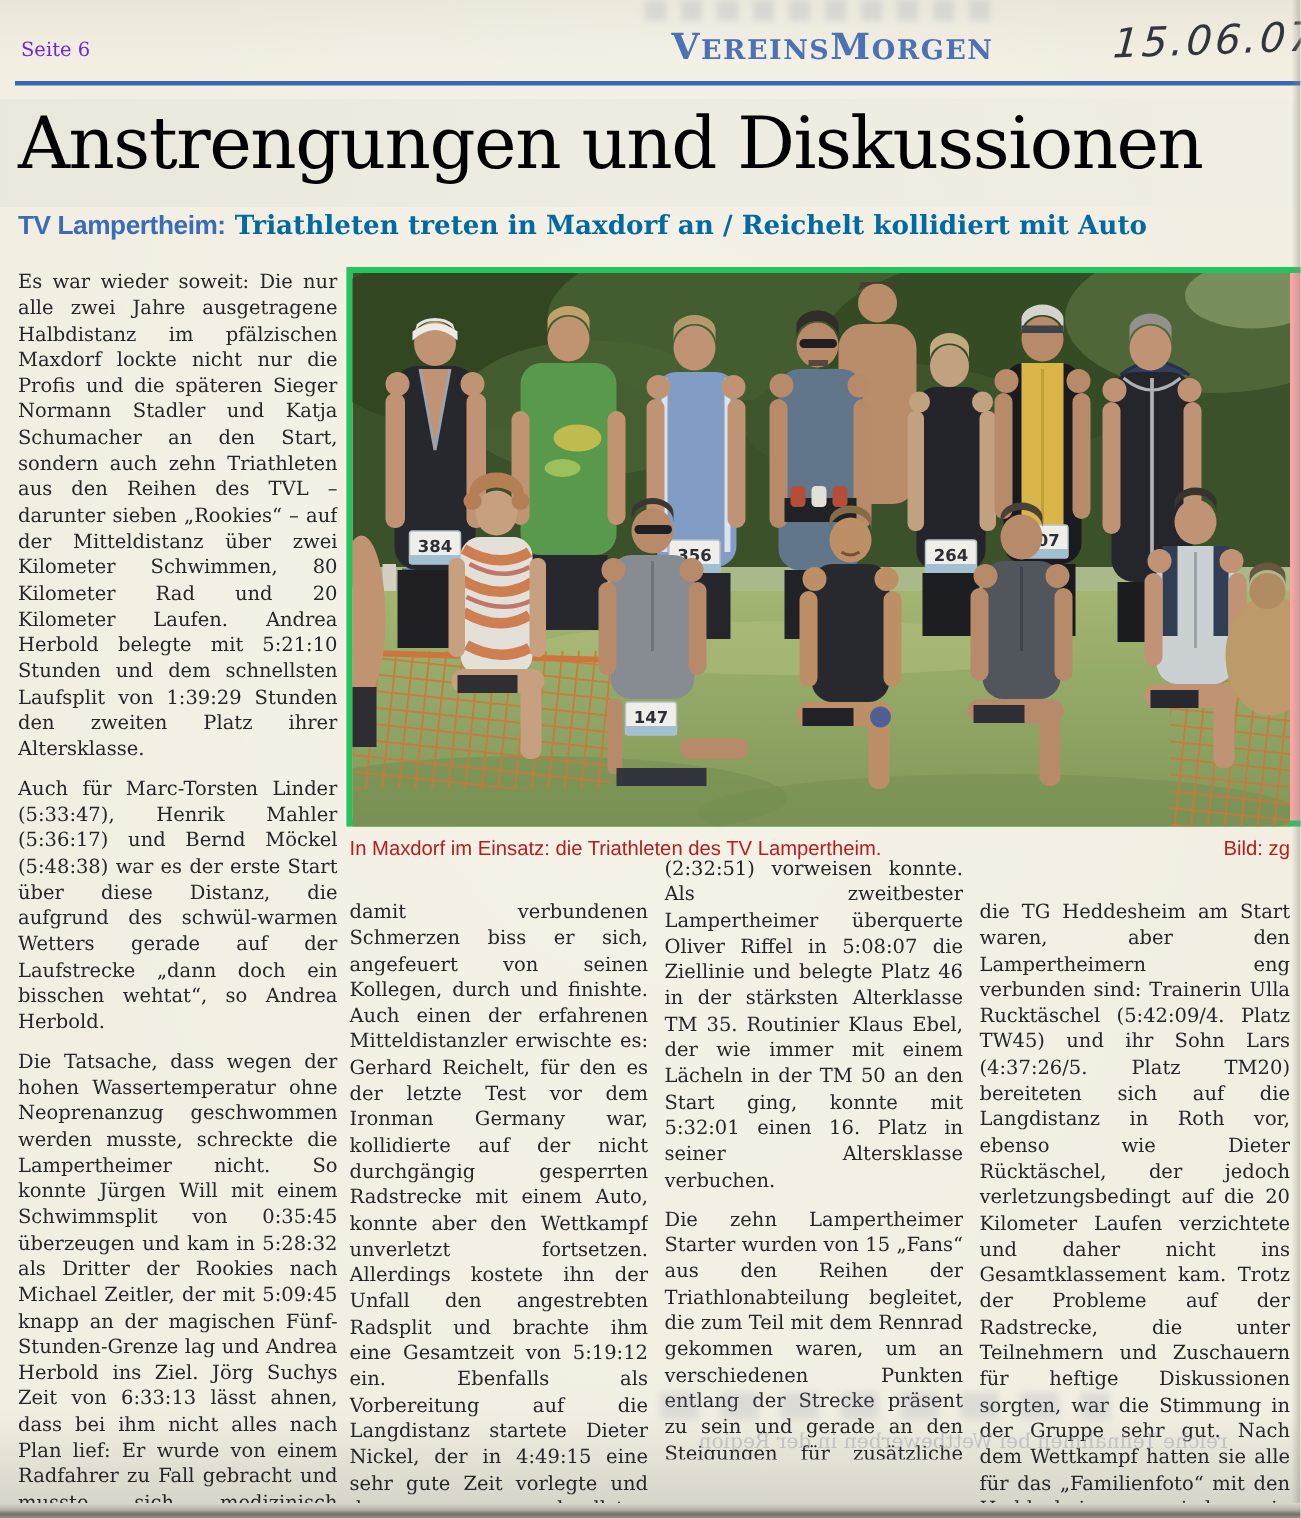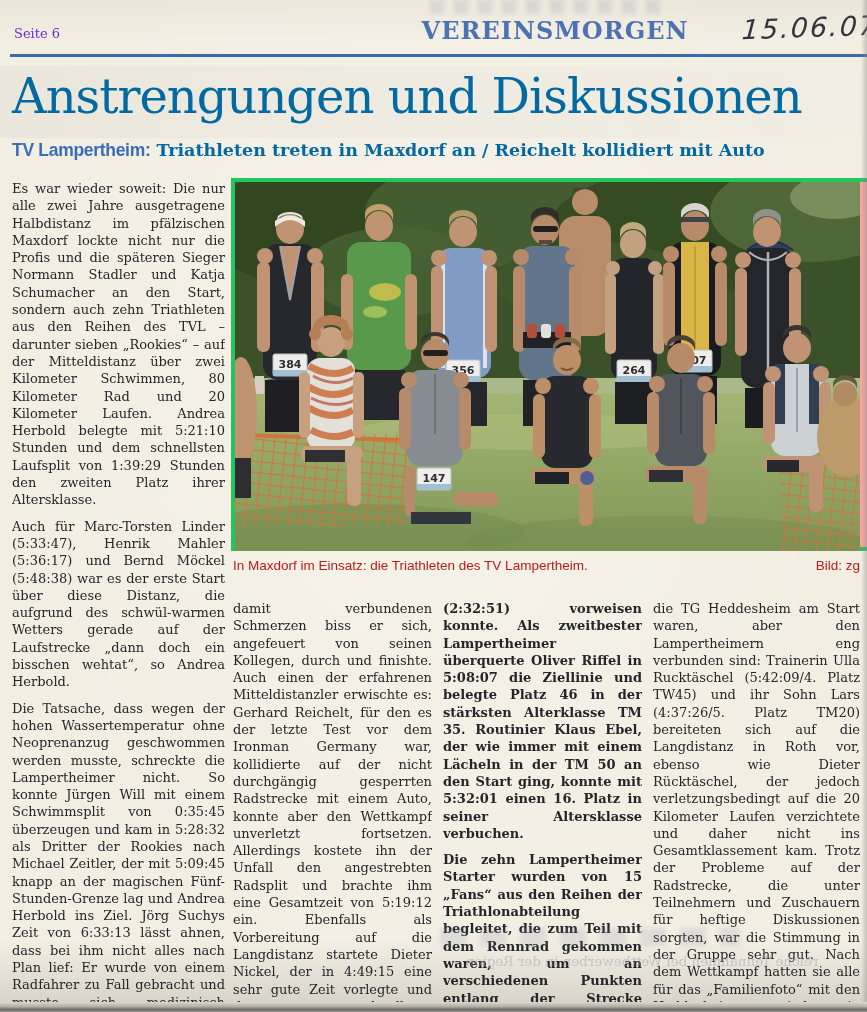--- a/index.html
+++ b/index.html
@@ -13,43 +13,43 @@
     position:absolute;inset:0;pointer-events:none;
     background:
       radial-gradient(ellipse at 50% 40%, rgba(255,255,255,0.25), rgba(0,0,0,0) 70%),
       linear-gradient(180deg, rgba(210,205,190,0.25) 0%, rgba(0,0,0,0) 4%, rgba(0,0,0,0) 93%, rgba(120,118,110,0.25) 100%);
   }
   
   .page-label{position:absolute;left:14px;top:26px;font-size:13px;color:#6d28d9;}
   .masthead{position:absolute;left:400px;top:16px;width:310px;text-align:center;
     color:#4d72b4;font-weight:bold;letter-spacing:1px;white-space:nowrap;}
   .masthead .big{font-size:24px;}
-  .masthead .small{font-size:24px;}
+  .masthead .small{font-size:18px;}
   .hand-date{position:absolute;left:742px;top:12px;width:130px;
     font-family:"DejaVu Sans", sans-serif;font-style:italic;
     font-size:27px;color:#33353d;letter-spacing:2px;
     transform:rotate(-2deg) skewX(-6deg);}
   .blue-rule{position:absolute;left:10px;top:54px;width:857px;height:3px;background:#3b68b0;}
   
   .headline-band{position:absolute;left:0;top:66px;width:867px;height:72px;
     background:linear-gradient(90deg, rgba(220,218,210,0.35), rgba(235,233,226,0.2));}
   .headline{position:absolute;left:12px;top:70px;width:845px;
-    font-size:48px;line-height:1.1;color:#0369a1;letter-spacing:-1px;white-space:nowrap;}
+    font-size:48px;line-height:1.1;color:#000000;letter-spacing:-1px;white-space:nowrap;}
   .subhead{position:absolute;left:12px;top:140px;width:845px;font-size:17.5px;white-space:nowrap;}
   .kicker{font-family:"Liberation Sans", sans-serif;font-weight:bold;color:#3a6cb8;
     letter-spacing:-0.3px;margin-right:6px;}
   .subtext{font-weight:bold;color:#0369a1;}
   
   .col{position:absolute;font-size:13px;line-height:17.3px;text-align:justify;
     color:#26262a;overflow:hidden;}
   .col p{margin:0 0 9px 0;}
   .col p.runon{text-align-last:justify;margin-bottom:0;}
   #col1{left:12px;top:180px;width:213px;height:822px;}
   #col2{left:233px;top:600px;width:199px;height:402px;}
-  #col3{left:443px;top:600px;width:199px;height:402px;font-weight:bold;}
+  #col3{left:443px;top:571px;width:199px;height:402px;}
   #col4{left:653px;top:600px;width:207px;height:402px;}
   
   #photo-frame{position:absolute;left:231px;top:178px;width:724px;height:373px;
     border:4px solid #22c55e;box-sizing:border-box;background:#fca5a5;}
   #photo-frame svg{display:block;filter:saturate(0.85) contrast(0.96) blur(0.3px);}
   .caption-row{position:absolute;left:233px;top:558px;width:627px;
     font-family:"Liberation Sans", sans-serif;font-size:13.5px;color:#b91c1c;
     display:flex;justify-content:space-between;}
   
   .ghost-line{position:absolute;left:424px;top:953px;width:436px;

